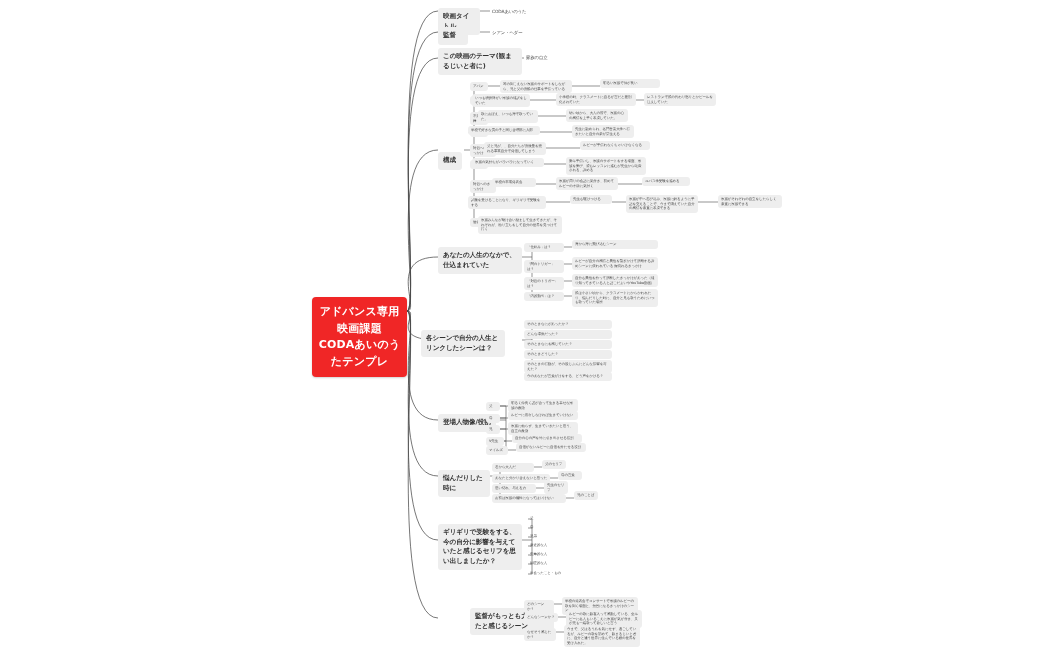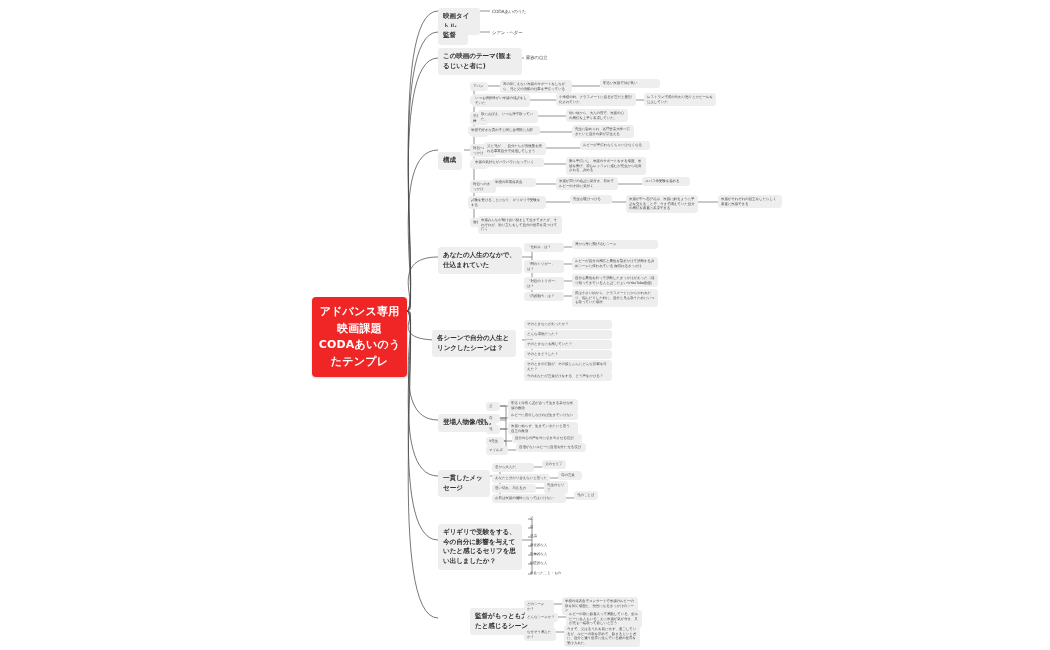--- a/index.html
+++ b/index.html
@@ -156,23 +156,23 @@
   <div id="nodes">
       <div class="node root" style="left: 312px; top: 297px; width: 95px;">
         <span>アドバンス専用映画課題</span>
         <span>CODAあいのうたテンプレ</span>
       </div>
       <div class="node l1" style="left: 438px; top: 8px; width: 42px;">映画タイトル</div>
       <div class="node l1" style="left: 438px; top: 27px; width: 30px;">監督</div>
       <div class="node l1" style="left: 438px; top: 48px; width: 84px;">この映画のテーマ(観まるじいと者に)</div>
       <div class="node l1" style="left: 438px; top: 152px; width: 24px;">構成</div>
       <div class="node l1" style="left: 438px; top: 247px; width: 84px;">あなたの人生のなかで、仕込まれていた</div>
-      <div class="node l1" style="left: 432px; top: 330px; width: 84px;">各シーンで自分の人生とリンクしたシーンは？</div>
+      <div class="node l1" style="left: 421px; top: 330px; width: 84px;">各シーンで自分の人生とリンクしたシーンは？</div>
       <div class="node l1" style="left: 438px; top: 414px; width: 58px;">登場人物像/役割</div>
-      <div class="node l1" style="left: 438px; top: 470px; width: 52px;">一貫したメッセージ</div>
+      <div class="node l1" style="left: 438px; top: 470px; width: 52px;">悩んだりした時に</div>
       <div class="node l1" style="left: 438px; top: 524px; width: 84px;">ギリギリで受験をする、今の自分に影響を与えていたと感じるセリフを思い出しましたか？</div>
       <div class="node l1" style="left: 438px; top: 608px; width: 84px; margin-left: 32px;">監督がもっとも力を入れたと感じるシーン</div>
       <div class="node l2 plain" style="left: 490px; top: 8px; width: 40px;">CODAあいのうた</div>
       <div class="node l2 plain" style="left: 490px; top: 29px; width: 40px;">シアン・ヘダー</div>
       <div class="node l2 plain" style="left: 524px; top: 54px; width: 34px;">家族の自立</div>
       <div class="node l3" style="left: 470px; top: 82px; width: 18px;">アバン</div>
       <div class="node l4" style="left: 500px; top: 80px; width: 72px;">耳の聞こえない家族のサポートをしながら、兄と父の漁船の仕事を手伝っている</div>
       <div class="node l4" style="left: 600px; top: 79px; width: 60px;">明るい家族で仲が良い</div>
       <div class="node l3" style="left: 470px; top: 96px; width: 18px;">日常</div>
       <div class="node l4" style="left: 472px; top: 94px; width: 58px;">いつも聴覚障がい家族の通訳をしていた</div>

